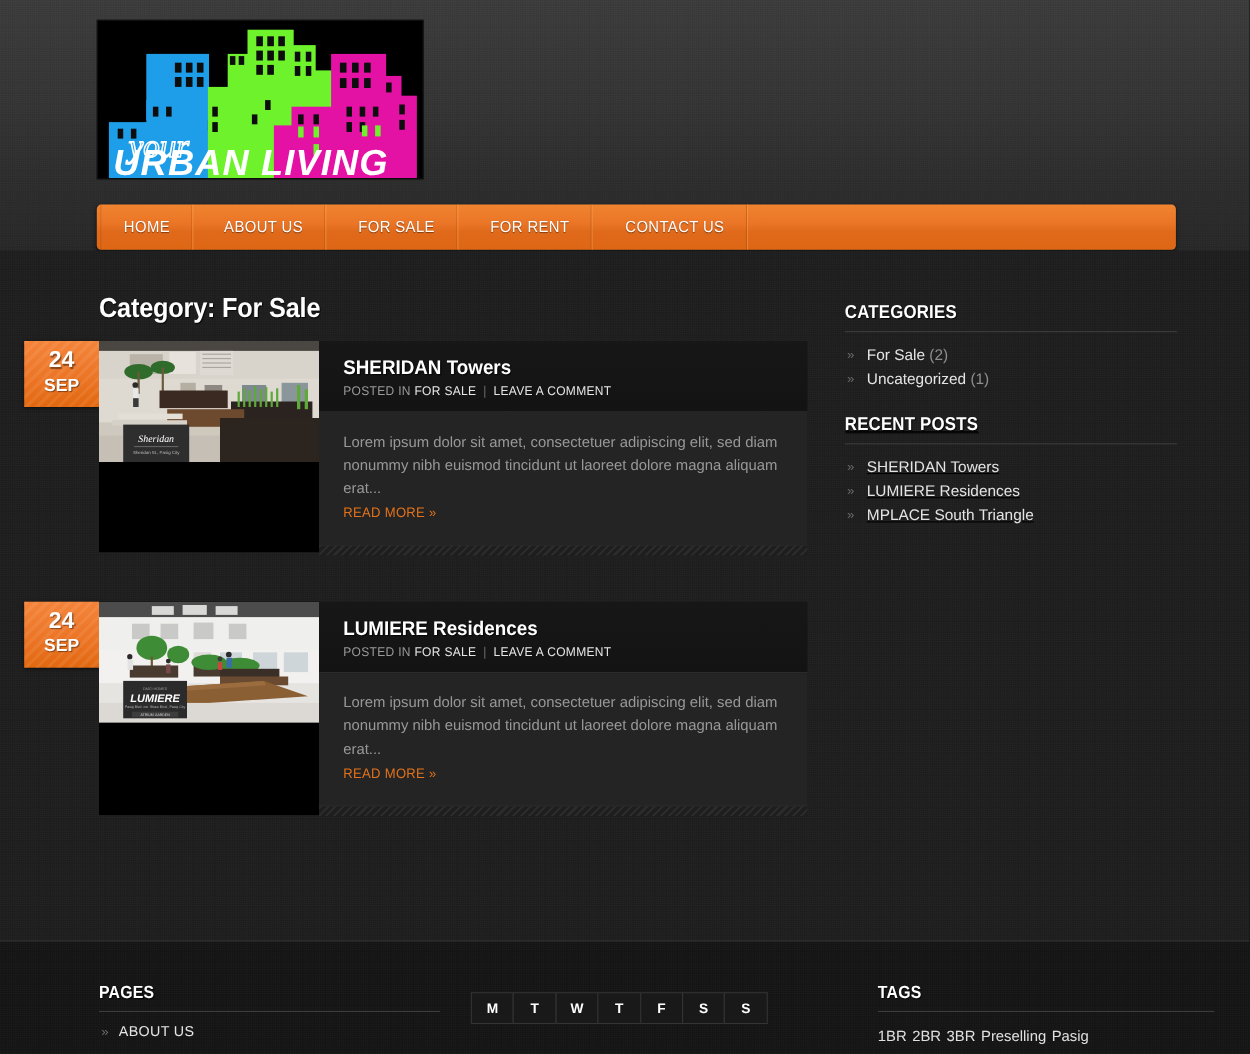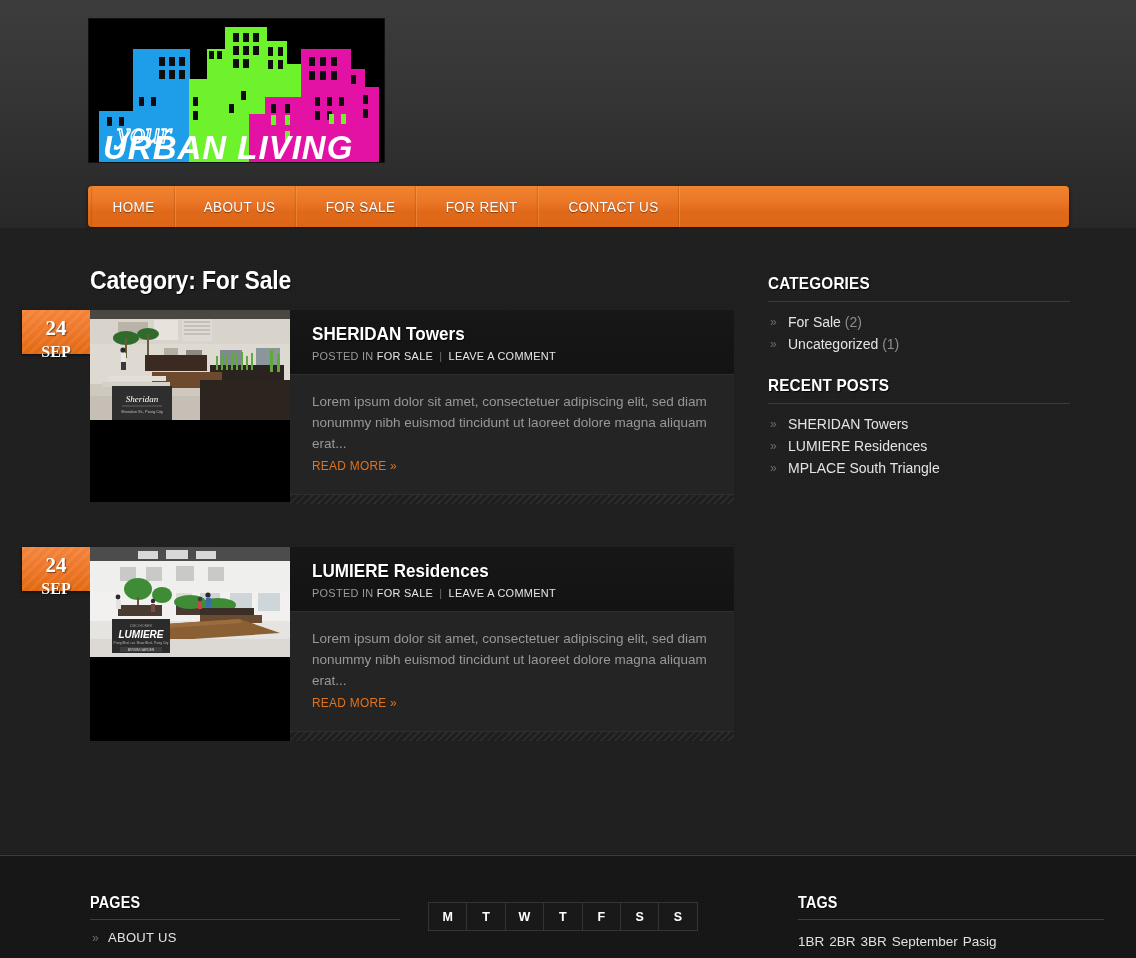--- a/index.html
+++ b/index.html
@@ -73,26 +73,26 @@
   #page-title {
     position: absolute; left: 90px; top: 38px;
     color: #fff; font-size: 25px; font-weight: bold; letter-spacing: -.2px;
     font-family: "Liberation Sans Narrow", "Liberation Sans", sans-serif;
     text-shadow: 1px 1px 1px rgba(0,0,0,.8);
     transform: scaleX(.92); transform-origin: left center;
   }
 
   .post { position: absolute; left: 22px; width: 712px; }
   .post .datebadge {
-    position: absolute; left: 0; top: 0; width: 68px; height: 44px;
+    position: absolute; left: 0; top: 0; width: 68px; height: 60px;
     background:
       repeating-linear-gradient(135deg, rgba(255,255,255,.07) 0 3px, rgba(0,0,0,0) 3px 7px),
       linear-gradient(180deg, #f4843a 0%, #ec7526 55%, #e2680f 100%);
     color: #fff; text-align: center;
-    font-family: Liberation Serif, serif;
+    font-family: Liberation Sans, sans-serif;
     box-shadow: 0 1px 3px rgba(0,0,0,.6);
   }
   .post .datebadge .d {
     display: block; font-size: 21px; font-weight: bold; padding-top: 6px;
     text-shadow: 1px 1px 1px rgba(0,0,0,.45);
   }
   .post .datebadge .m {
     display: block; font-size: 16px; font-weight: bold; padding-top: 2px;
     text-shadow: 1px 1px 1px rgba(0,0,0,.45);
   }
@@ -535,21 +535,21 @@
         <span class="count">(2)</span>
       </li>
       <li>
         <span class="bullet">»</span>
         <a>Uncategorized</a>
         <span class="count">(1)</span>
       </li>
     </ul>
   </section>
 
-  <section class="widget" style="margin-top:18px;">
+  <section class="widget" style="margin-top:18px;text-decoration:underline;">
     <div class="widget-title">RECENT POSTS</div>
     <div class="widget-rule"></div>
     <ul class="linklist">
       <li>
         <span class="bullet">»</span>
         <a>SHERIDAN Towers</a>
       </li>
       <li>
         <span class="bullet">»</span>
         <a>LUMIERE Residences</a>
@@ -582,15 +582,15 @@
     <div class="cell">F</div>
     <div class="cell">S</div>
     <div class="cell">S</div>
   </div>
 </section>
 
 <section id="footer-tags">
   <div class="widget-title">TAGS</div>
   <div class="widget-rule"></div>
   <div id="tag-cloud">
-    <a>1BR</a><a>2BR</a><a>3BR</a><a>September</a><a>Pasig</a>
+    <a>1BR</a><a>2BR</a><a>3BR</a><a>Preselling</a><a>Pasig</a>
   </div>
 </section>
 
 </body></html>

